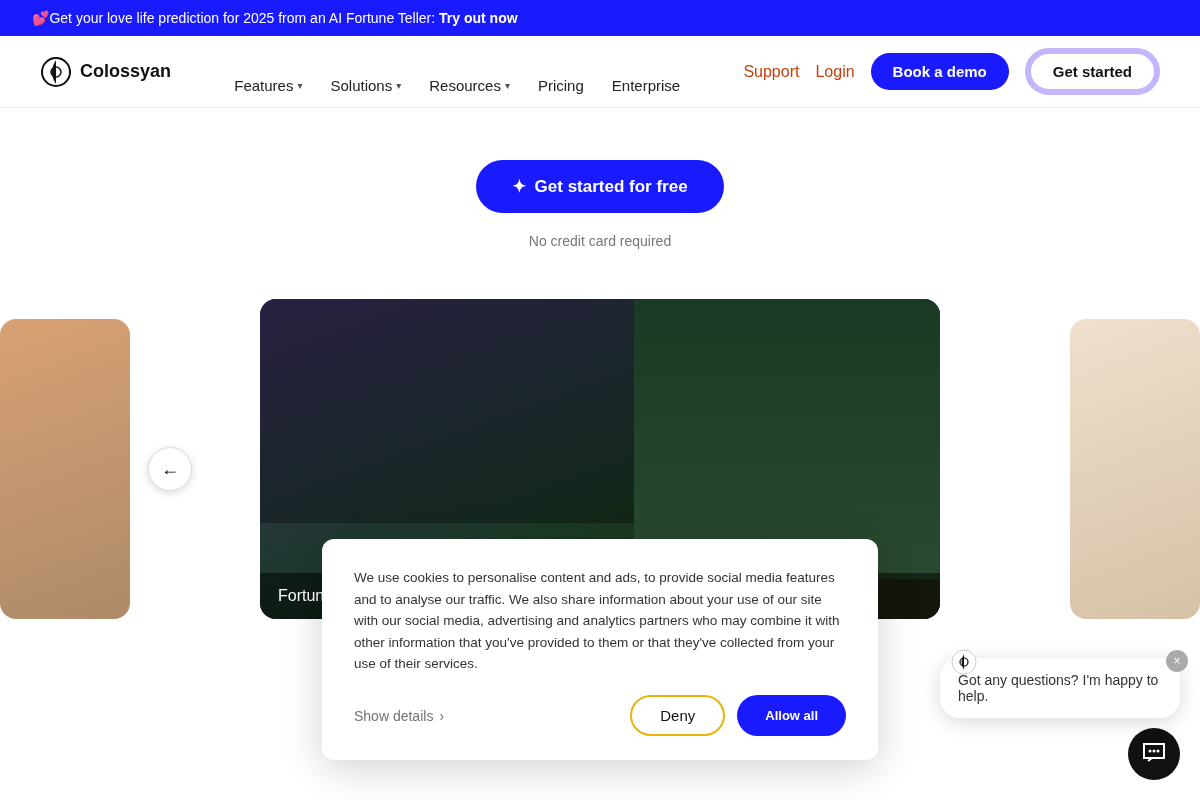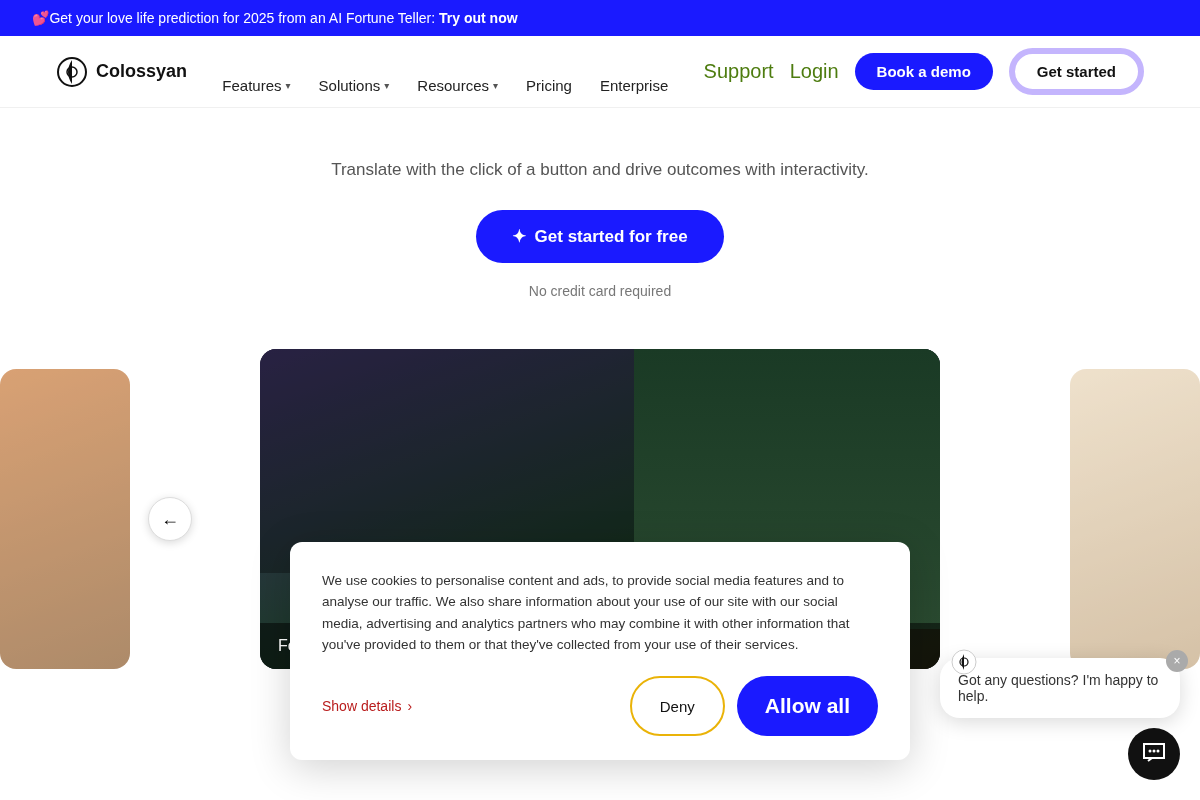--- a/index.html
+++ b/index.html
@@ -14,21 +14,21 @@
       font-size: 14px;
       font-weight: 400;
     }
     #top-banner a { color: #fff; font-weight: 700; text-decoration: none; }
 
     
     #navbar {
       display: flex;
       align-items: center;
       justify-content: space-between;
-      padding: 12px 56px;
+      padding: 12px 40px;
       border-bottom: 1px solid #f0f0f0;
     }
     #logo-area {
       display: flex;
       align-items: center;
       gap: 8px;
       font-weight: 700;
       font-size: 18px;
       color: #111;
     }
@@ -54,22 +54,22 @@
     .nav-item .chevron {
       font-size: 10px;
       color: #555;
     }
     #nav-right {
       display: flex;
       align-items: center;
       gap: 16px;
     }
     .nav-link {
-      font-size: 20px;
-      color: #4d7c0f;
+      font-size: 16px;
+      color: #c2410c;
       cursor: pointer;
     }
     #btn-book-demo {
       background: #1a1aff;
       color: #fff;
       border: none;
       border-radius: 50px;
       padding: 10px 22px;
       font-size: 15px;
       font-weight: 600;
@@ -193,38 +193,38 @@
 
     
     #cookie-banner {
       position: fixed;
       bottom: 40px;
       left: 50%;
       transform: translateX(-50%);
       background: #fff;
       border-radius: 12px;
       box-shadow: 0 8px 40px rgba(0,0,0,0.18);
-      width: 620px;
+      width: 556px;
       padding: 28px 32px 24px;
       z-index: 100;
     }
     #cookie-text {
       font-size: 13.5px;
       color: #333;
       line-height: 1.6;
       margin-bottom: 20px;
     }
     #cookie-actions {
       display: flex;
       justify-content: space-between;
       align-items: center;
     }
     #show-details {
       font-size: 14px;
-      color: #b91c1c;
+      color: #737373;
       cursor: pointer;
       display: flex;
       align-items: center;
       gap: 6px;
       font-weight: 500;
     }
     #cookie-buttons {
       display: flex;
       gap: 12px;
     }
@@ -236,22 +236,22 @@
       padding: 10px 28px;
       font-size: 15px;
       font-weight: 500;
       cursor: pointer;
     }
     #btn-allow {
       background: #1a1aff;
       color: #fff;
       border: none;
       border-radius: 50px;
-      padding: 18px 28px;
-      font-size: 21px;
+      padding: 10px 28px;
+      font-size: 13px;
       font-weight: 600;
       cursor: pointer;
     }
 
     
     #chat-widget {
       position: fixed;
       bottom: 20px;
       right: 20px;
       z-index: 200;
@@ -364,21 +364,20 @@
 
   <div id="nav-right">
     <span class="nav-link">Support</span>
     <span class="nav-link">Login</span>
     <button id="btn-book-demo">Book a demo</button>
     <button id="btn-get-started-nav">Get started</button>
   </div>
 </nav>
 
 <section id="hero">
-  <p id="hero-subtitle">Translate with the click of a button and drive outcomes with interactivity.</p>
   <button id="btn-get-started-hero">
     <span>✦</span>
     <span>Get started for free</span>
   </button>
   <p id="no-credit">No credit card required</p>
 </section>
 
 <div id="carousel-section">
   <div class="side-card" id="side-card-left">
     <div style="width:100%;height:100%;background:linear-gradient(160deg,#c97a3a,#8b5a2b);"></div>

